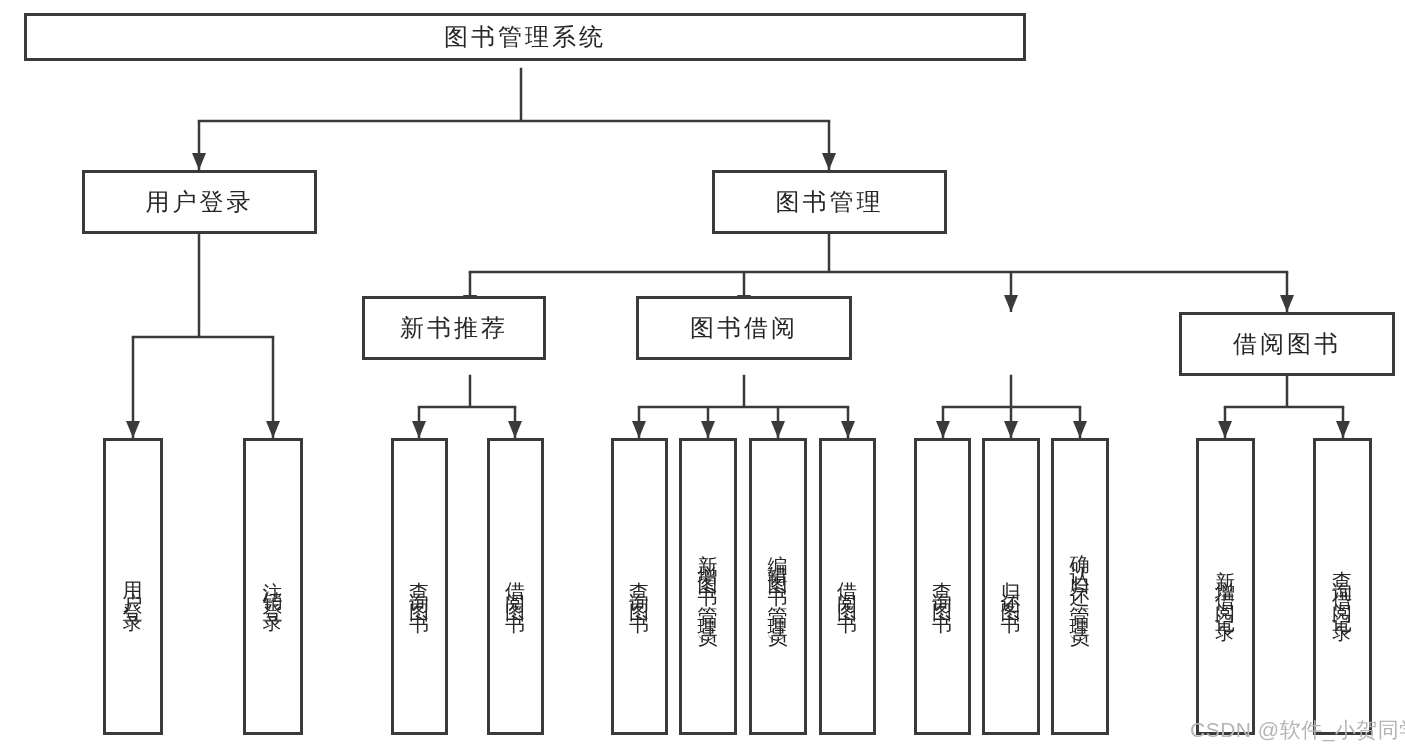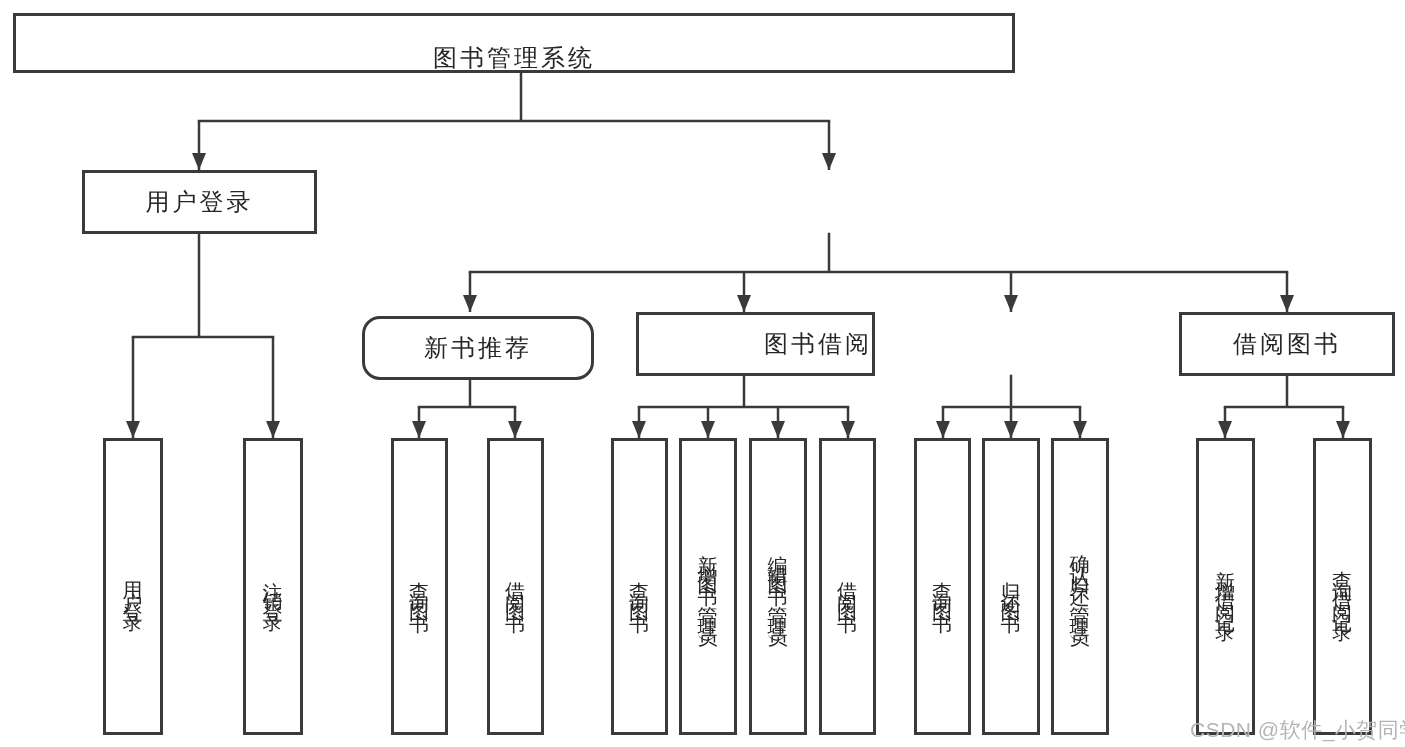--- a/index.html
+++ b/index.html
@@ -82,32 +82,35 @@
       <path d="M778 407 V438" marker-end="url(#arr)"></path>
       <path d="M848 407 V438" marker-end="url(#arr)"></path>
       <path d="M943 407 V438" marker-end="url(#arr)"></path>
       <path d="M1011 407 V438" marker-end="url(#arr)"></path>
       <path d="M1080 407 V438" marker-end="url(#arr)"></path>
       <path d="M1225 407 V438" marker-end="url(#arr)"></path>
       <path d="M1343 407 V438" marker-end="url(#arr)"></path>
     </g>
   </svg>
 
-  <div class="box" style="left:13px; top:13px; width:1002px; height:60px;align-items:flex-end;">
+  <div class="box" style="left:24px; top:13px; width:1002px; height:48px;">
     <span class="htext">图书管理系统</span>
   </div>
 
   <div class="box" style="left:82px; top:170px; width:235px; height:64px;">
     <span class="htext">用户登录</span>
   </div>
+  <div class="box" style="left:712px; top:170px; width:235px; height:64px;">
+    <span class="htext">图书管理</span>
+  </div>
 
-  <div class="box" style="left:362px; top:316px; width:232px; height:64px;border-radius:18px;">
+  <div class="box" style="left:362px; top:296px; width:184px; height:64px;">
     <span class="htext">新书推荐</span>
   </div>
-  <div class="box" style="left:636px; top:312px; width:239px; height:64px;justify-content:flex-end;">
+  <div class="box" style="left:636px; top:296px; width:216px; height:64px;">
     <span class="htext">图书借阅</span>
   </div>
   <div class="box" style="left:1179px; top:312px; width:216px; height:64px;">
     <span class="htext">借阅图书</span>
   </div>
 
   <div class="box" style="left:103px; top:438px; width:60px; height:297px;">
     <span class="vtext">用户登录</span>
   </div>
   <div class="box" style="left:243px; top:438px; width:60px; height:297px;">

